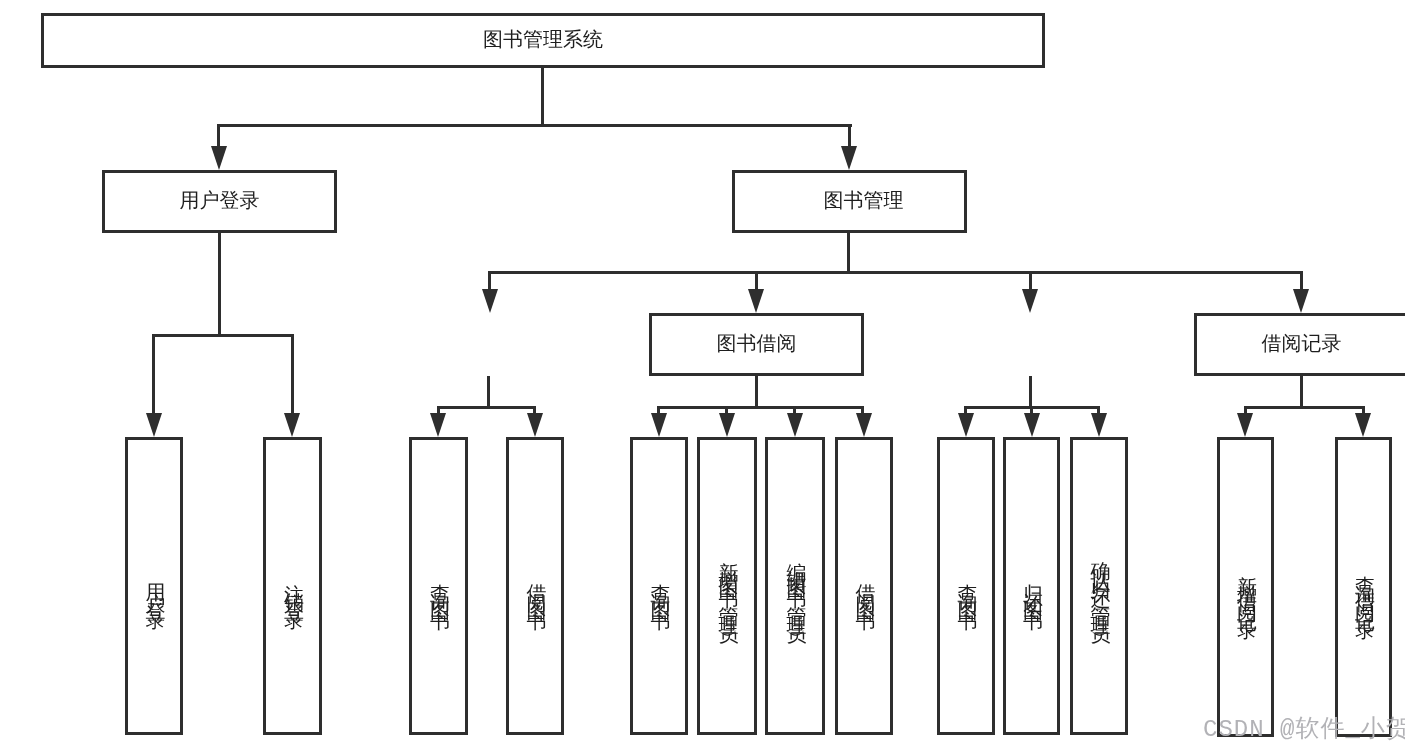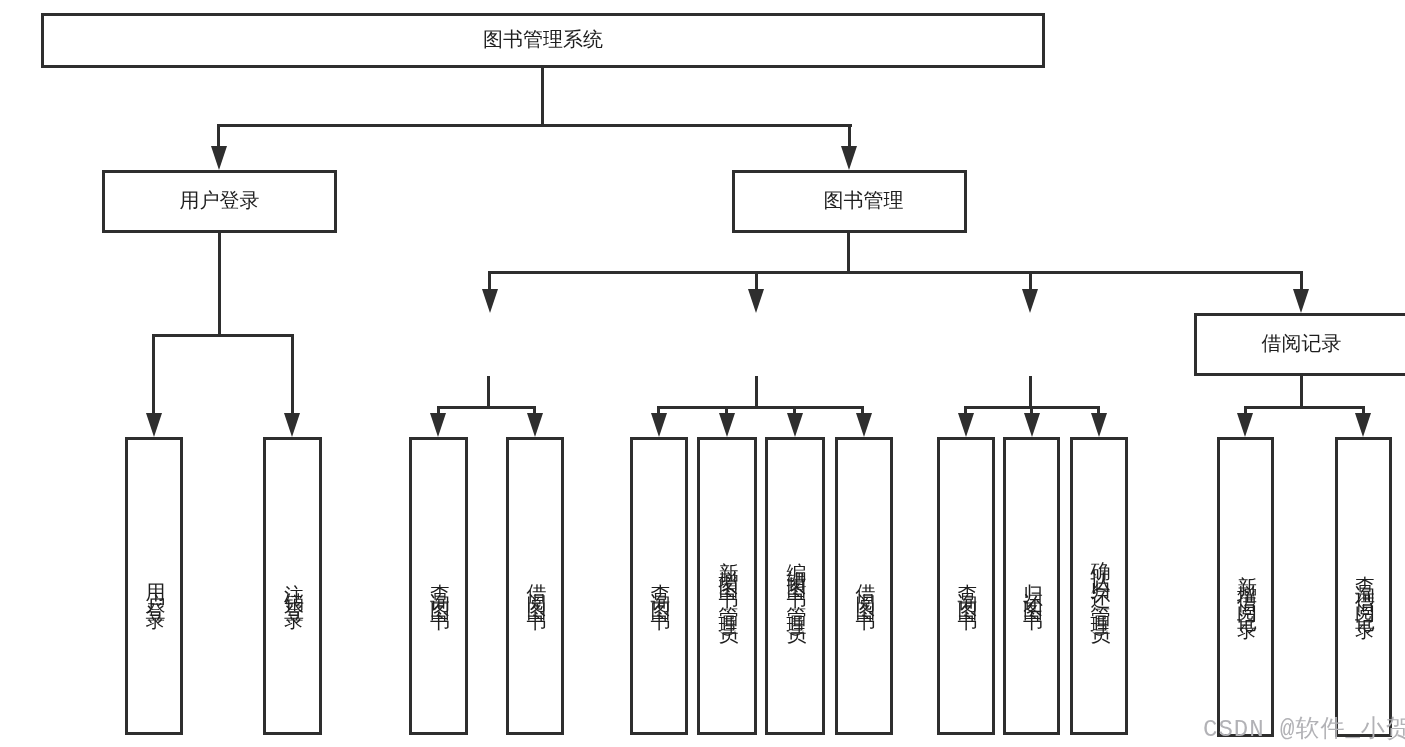--- a/index.html
+++ b/index.html
@@ -82,20 +82,23 @@
     <div class="seg" style="left:468px;top:271px;width:3px;height:22px;"></div>
     <div class="seg" style="left:735px;top:271px;width:3px;height:22px;"></div>
     <div class="seg" style="left:1009px;top:271px;width:3px;height:22px;"></div>
     <div class="seg" style="left:1280px;top:271px;width:3px;height:22px;"></div>
     <div class="arrow" style="left:462px;top:289px;"></div>
     <div class="arrow" style="left:728px;top:289px;"></div>
     <div class="arrow" style="left:1002px;top:289px;"></div>
     <div class="arrow" style="left:1273px;top:289px;"></div>
   </div>
 
+  <div class="box" style="left:629px;top:313px;width:215px;height:63px;">
+    <span>图书借阅</span>
+  </div>
   <div class="box" style="left:1174px;top:313px;width:215px;height:63px;">
     <span>借阅记录</span>
   </div>
 
   <div>
     <div class="seg" style="left:467px;top:376px;width:3px;height:33px;"></div>
     <div class="seg" style="left:417px;top:406px;width:99px;height:3px;"></div>
     <div class="seg" style="left:417px;top:406px;width:3px;height:11px;"></div>
     <div class="seg" style="left:513px;top:406px;width:3px;height:11px;"></div>
     <div class="arrow" style="left:410px;top:413px;"></div>

